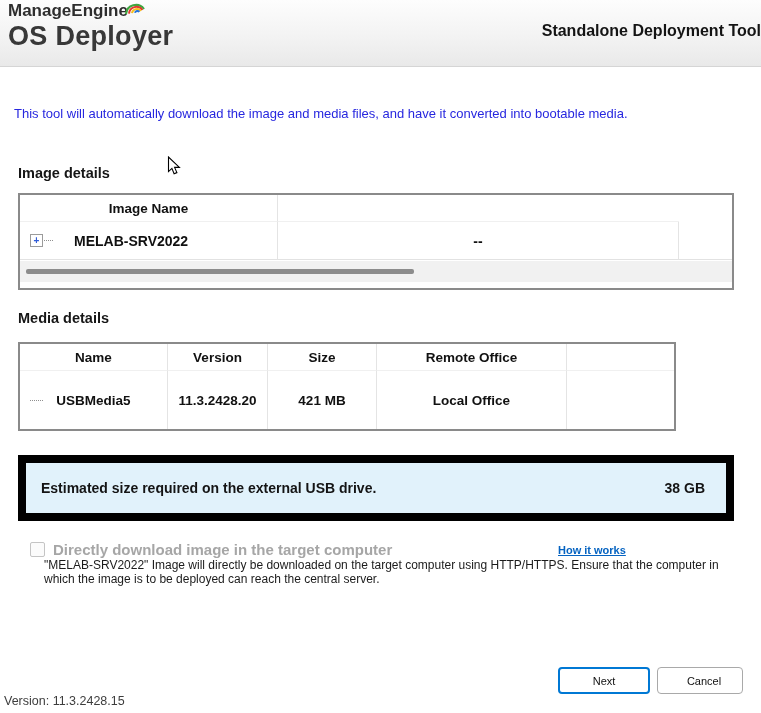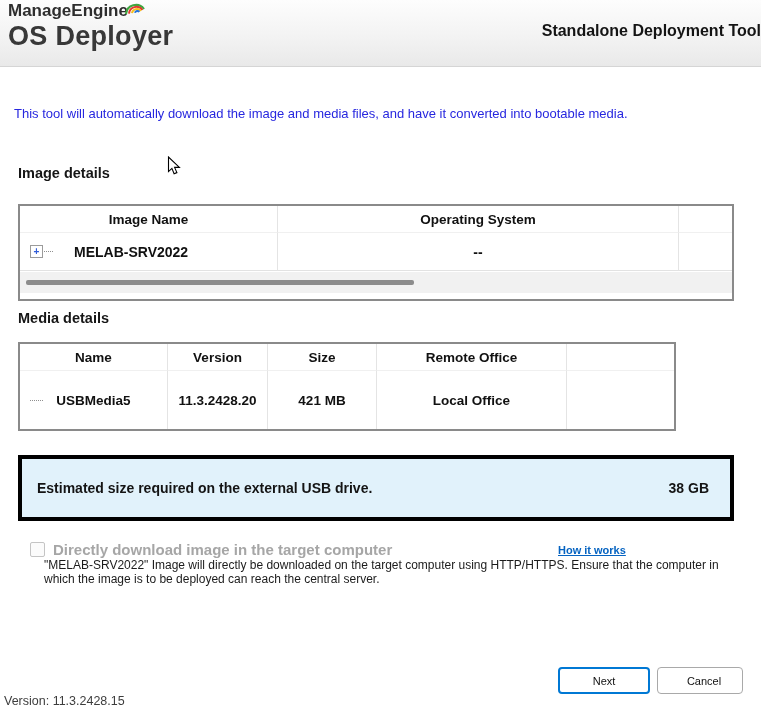--- a/index.html
+++ b/index.html
@@ -30,21 +30,21 @@
 
   
   .sec-heading { position:absolute; left:18px; font-size:14.5px; font-weight:700; color:#161616; }
   .sec-img   { top:165px; }
   .sec-media { top:310px; }
 
   .cursor { position:absolute; left:167px; top:156px; }
 
   
   .tbl { position:absolute; left:18px; background:#fff; border:2px solid #8a8a8a; box-sizing:border-box; }
-  .img-table   { top:204px; width:716px; height:97px; }
+  .img-table   { top:193px; width:716px; height:97px; }
   .media-table { top:342px; width:658px; height:89px; }
 
   .grid-img   { display:grid; grid-template-columns:258px 401px 1fr; }
   .grid-media { display:grid; grid-template-columns:148px 100px 109px 190px 1fr; }
 
   .cell {
     display:flex; align-items:center; justify-content:center;
     border-right:1px solid #e4e4e4; box-sizing:border-box; background:#fff;
   }
   .cell:last-child { border-right:none; }
@@ -67,21 +67,21 @@
     position:relative; height:21px; background:#f1f1f1; margin-top:1px;
   }
   .hscroll-thumb {
     position:absolute; left:6px; top:8px; width:388px; height:5px;
     background:#8c8c8c; border-radius:2px;
   }
 
   
   .estimate {
     position:absolute; left:18px; top:455px; width:716px; height:66px;
-    background:#e1f2fb; border:4px solid #000000; box-sizing:border-box;
+    background:#e1f2fb; border:8px solid #000000; box-sizing:border-box;
     display:flex; align-items:center; justify-content:space-between;
     padding:0 21px 0 15px; font-size:14px; font-weight:700; color:#141414;
   }
 
   
   .chk-row { position:absolute; left:30px; top:541px; display:flex; align-items:center; }
   .checkbox {
     width:13px; height:13px; border:1px solid #c4c4c4; background:#fbfbfb;
     border-radius:2px; flex:0 0 auto;
   }
@@ -132,21 +132,20 @@
 
   <span class="cursor">
     <svg width="14" height="20" viewBox="0 0 14 20">
       <path d="M1.5 1 L1.5 15.6 L4.9 12.4 L7.1 17.8 L9.9 16.6 L7.6 11.4 L12.4 11.4 Z" fill="#ffffff" stroke="#000000" stroke-width="1.1"></path>
     </svg>
   </span>
 
   <div class="tbl img-table">
     <div class="grid-img hdr">
       <div class="cell">Image Name</div>
-      <div class="cell">Operating System</div>
       <div class="cell"></div>
     </div>
     <div class="grid-img row-img">
       <div class="cell cell-left">
         <span class="expand-box">
             <span class="expand-plus">+</span>
           </span>
         <span class="dotline"></span>
         <span class="name-text">MELAB-SRV2022</span>
       </div>

